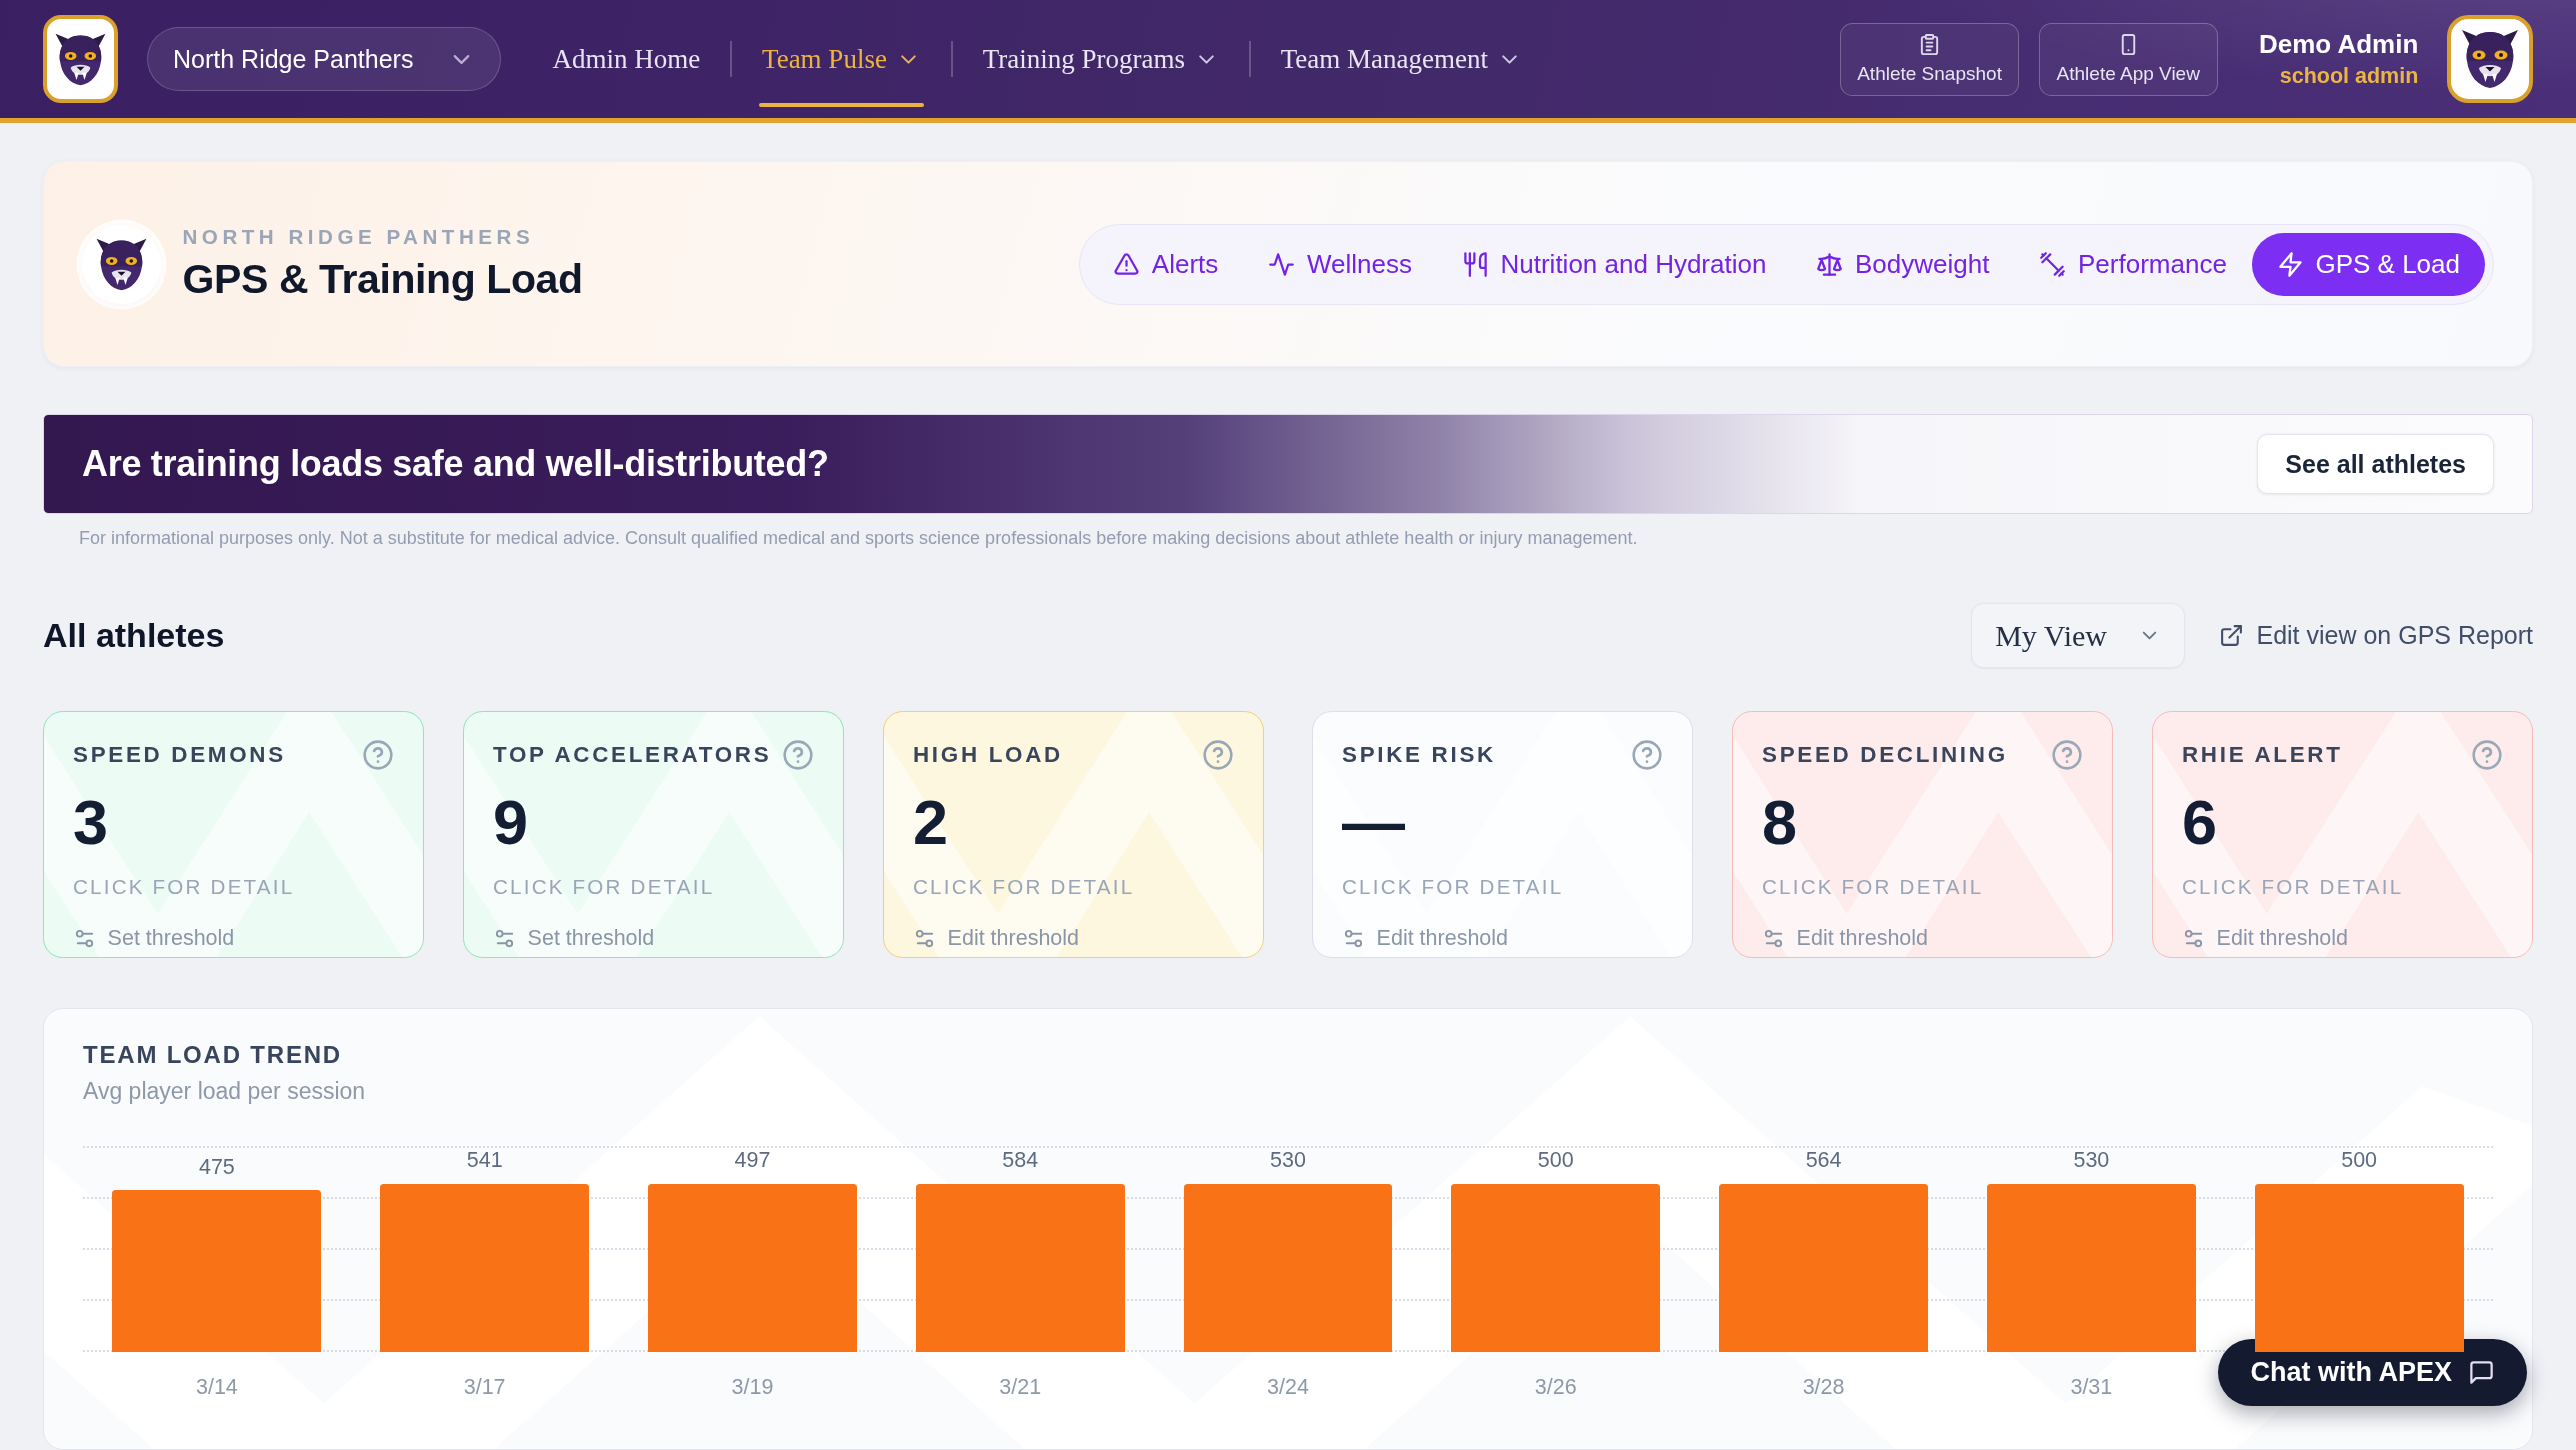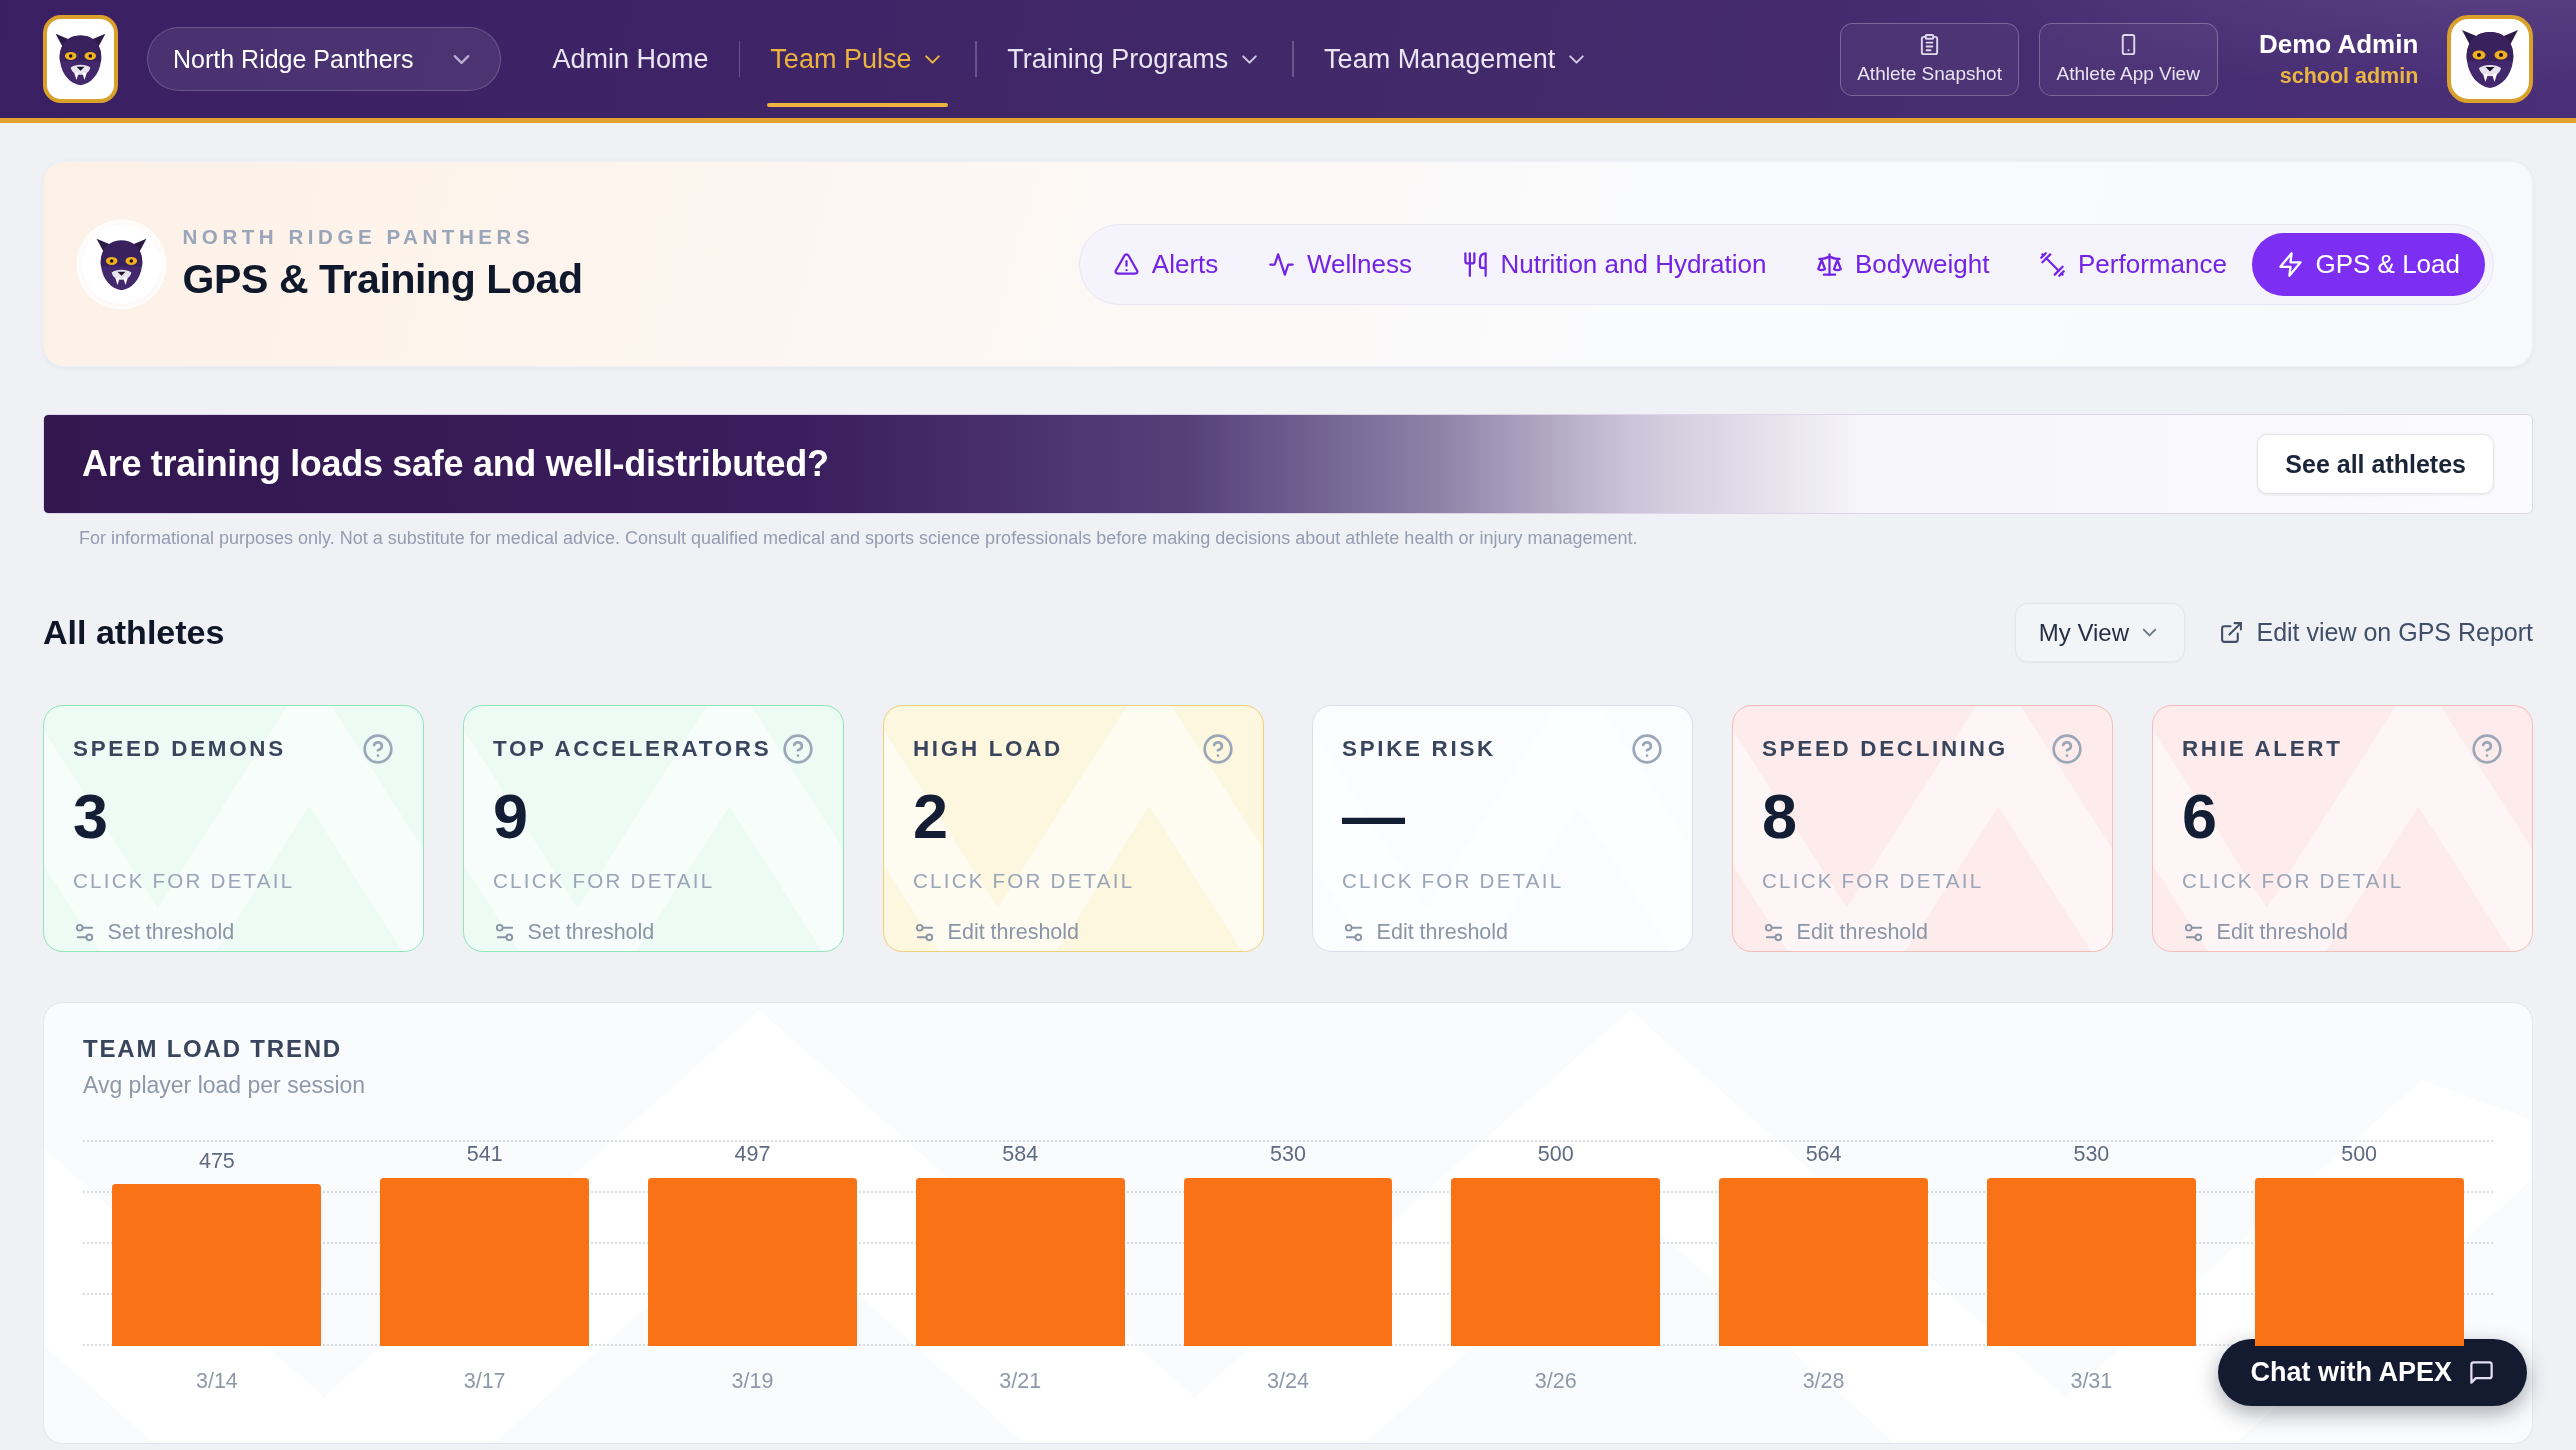--- a/index.html
+++ b/index.html
@@ -7,21 +7,21 @@
   body { background:#eff1f5; font-family:"Liberation Sans", sans-serif; position:relative; }
 
   
   .navbar { height:123px; background:linear-gradient(100deg,#3a1f63 0%,#422969 55%,#4a2f78 100%); border-bottom:5.4px solid #e3a22e; display:flex; align-items:center; justify-content:space-between; padding:0 43px; position:relative; }
   .navbar::after { content:""; position:absolute; right:0; top:0; width:805px; height:100%; background:radial-gradient(ellipse at 90% -40%, rgba(255,255,255,.10), transparent 60%); pointer-events:none; }
   .nav-left { display:flex; align-items:center; height:100%; }
   .logo-box { width:75px; height:88px; background:#fff; border:4.5px solid #d9a02c; border-radius:18px; display:flex; align-items:center; justify-content:center; flex:0 0 auto; }
   .logo-box svg { width:57px; height:57px; }
   .team-select { margin-left:29px; width:354px; height:64px; border-radius:894px; background:rgba(255,255,255,.08); border:0.9px solid rgba(255,255,255,.18); color:#fff; font-size:25px; display:flex; align-items:center; justify-content:space-between; padding:0 25px; cursor:pointer; font-family:inherit; }
   .team-select .chev { width:27px; height:27px; color:#b9aed1; }
-  .nav-items { display:flex; align-items:center; height:100%; margin-left:21.5px; }
+  .nav-items { display:flex; align-items:center; height:100%; margin-left:21.5px;font-family:Liberation Serif, serif; }
   .nav-item { position:relative; height:100%; display:flex; align-items:center; gap:9px; padding:0 30px; color:#e9e5f3; font-size:27px; cursor:pointer; }
   .nav-item .chev { width:25px; height:25px; color:#cfc6e2; }
   .nav-item.active { color:#ecb43f; }
   .nav-item.active .chev { color:#ecb43f; }
   .nav-item.active::after { content:""; position:absolute; left:27px; right:27px; bottom:10.7px; height:4.5px; border-radius:2.7px; background:#ecb43f; }
   .nav-divider { width:1.8px; height:36px; background:rgba(255,255,255,.22); }
   .nav-right { display:flex; align-items:center; gap:19.7px; position:relative; z-index:1; }
   .nav-action { width:179px; height:73px; border-radius:12.5px; border:1.8px solid rgba(255,255,255,.25); background:rgba(255,255,255,.04); display:flex; flex-direction:column; align-items:center; justify-content:center; gap:7.2px; cursor:pointer;text-align:right; }
   .nav-action svg { width:23px; height:23px; color:#ded8ec; }
   .nav-action span { font-size:19px; color:#e8e4f2; }
@@ -47,21 +47,21 @@
 
   
   .banner { margin-top:47px; height:100px; border-radius:5.4px; border:0.9px solid #ddd5ea; background:linear-gradient(90deg,#33174f 0%,#3a1d5c 30%,#55407a 46%,#8f82a8 56%,#cdc6da 64%,#f6f5f9 73%,#fbfbfd 100%); display:flex; align-items:center; justify-content:space-between; padding:0 38px; }
   .banner-q { font-size:36px; font-weight:800; color:#fff; letter-spacing:-0.3px; }
   .see-all { background:#fff; border:0.9px solid #e4e6ee; border-radius:10.7px; padding:14.3px 27px; font-size:25px; font-weight:600; color:#1b2539; box-shadow:0 0.9px 2.7px rgba(0,0,0,.08); cursor:pointer; font-family:inherit; }
   .disclaimer { margin-top:14.3px; padding-left:36px; font-size:18px; color:#949cb0; }
 
   
   .section-row { margin-top:54px; display:flex; align-items:center; }
   .section-title { font-size:34px; font-weight:800; color:#0e1627; flex:1; }
-  .my-view { display:flex; align-items:center; gap:9px; padding:14.3px 23px; background:#f3f4f8; border:0.9px solid #e4e6ee; border-radius:12.5px; font-size:24px; color:#253045; box-shadow:0 0.9px 1.8px rgba(0,0,0,.05); cursor:pointer; font-family:Liberation Sans, sans-serif; }
+  .my-view { display:flex; align-items:center; gap:31px; padding:14.3px 23px; background:#f3f4f8; border:0.9px solid #e4e6ee; border-radius:12.5px; font-size:30px; color:#253045; box-shadow:0 0.9px 1.8px rgba(0,0,0,.05); cursor:pointer; font-family:Liberation Serif, serif; }
   .my-view .chev { width:23px; height:23px; color:#6b7686; }
   .edit-link { display:flex; align-items:center; gap:12.5px; margin-left:34px; font-size:25px; color:#414e68; cursor:pointer; }
   .edit-link svg { width:25px; height:25px; }
 
   
   .cards { display:flex; gap:39px; margin-top:43px; }
   .card { flex:1; height:247px; border-radius:19.7px; padding:27px 29px; position:relative; overflow:hidden; cursor:pointer; }
   .card.mint    { background:#ecfbf3; border:1.8px solid #8ee6b9; }
   .card.yellow  { background:#fdf7df; border:1.8px solid #f2cf79; }
   .card.neutral { background:#fbfcfe; border:1.8px solid #dcdfe9;margin-left:9px; }

